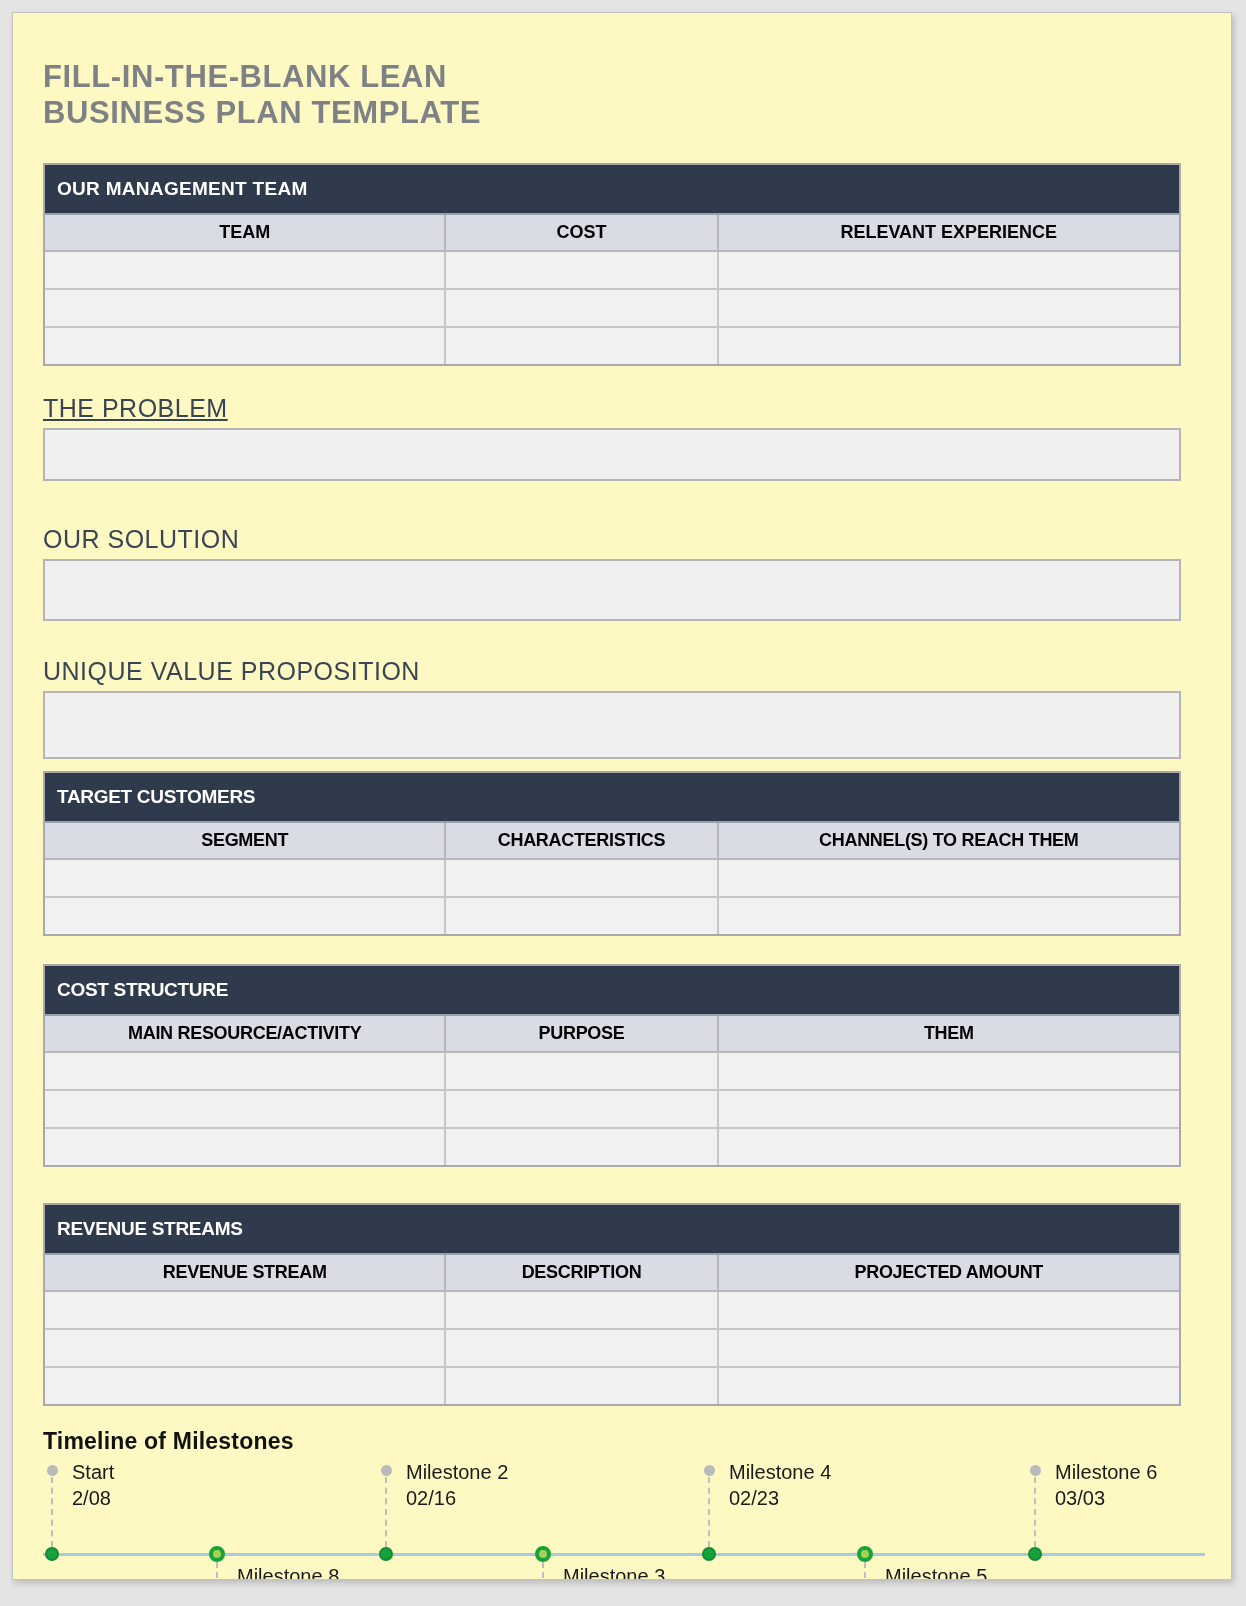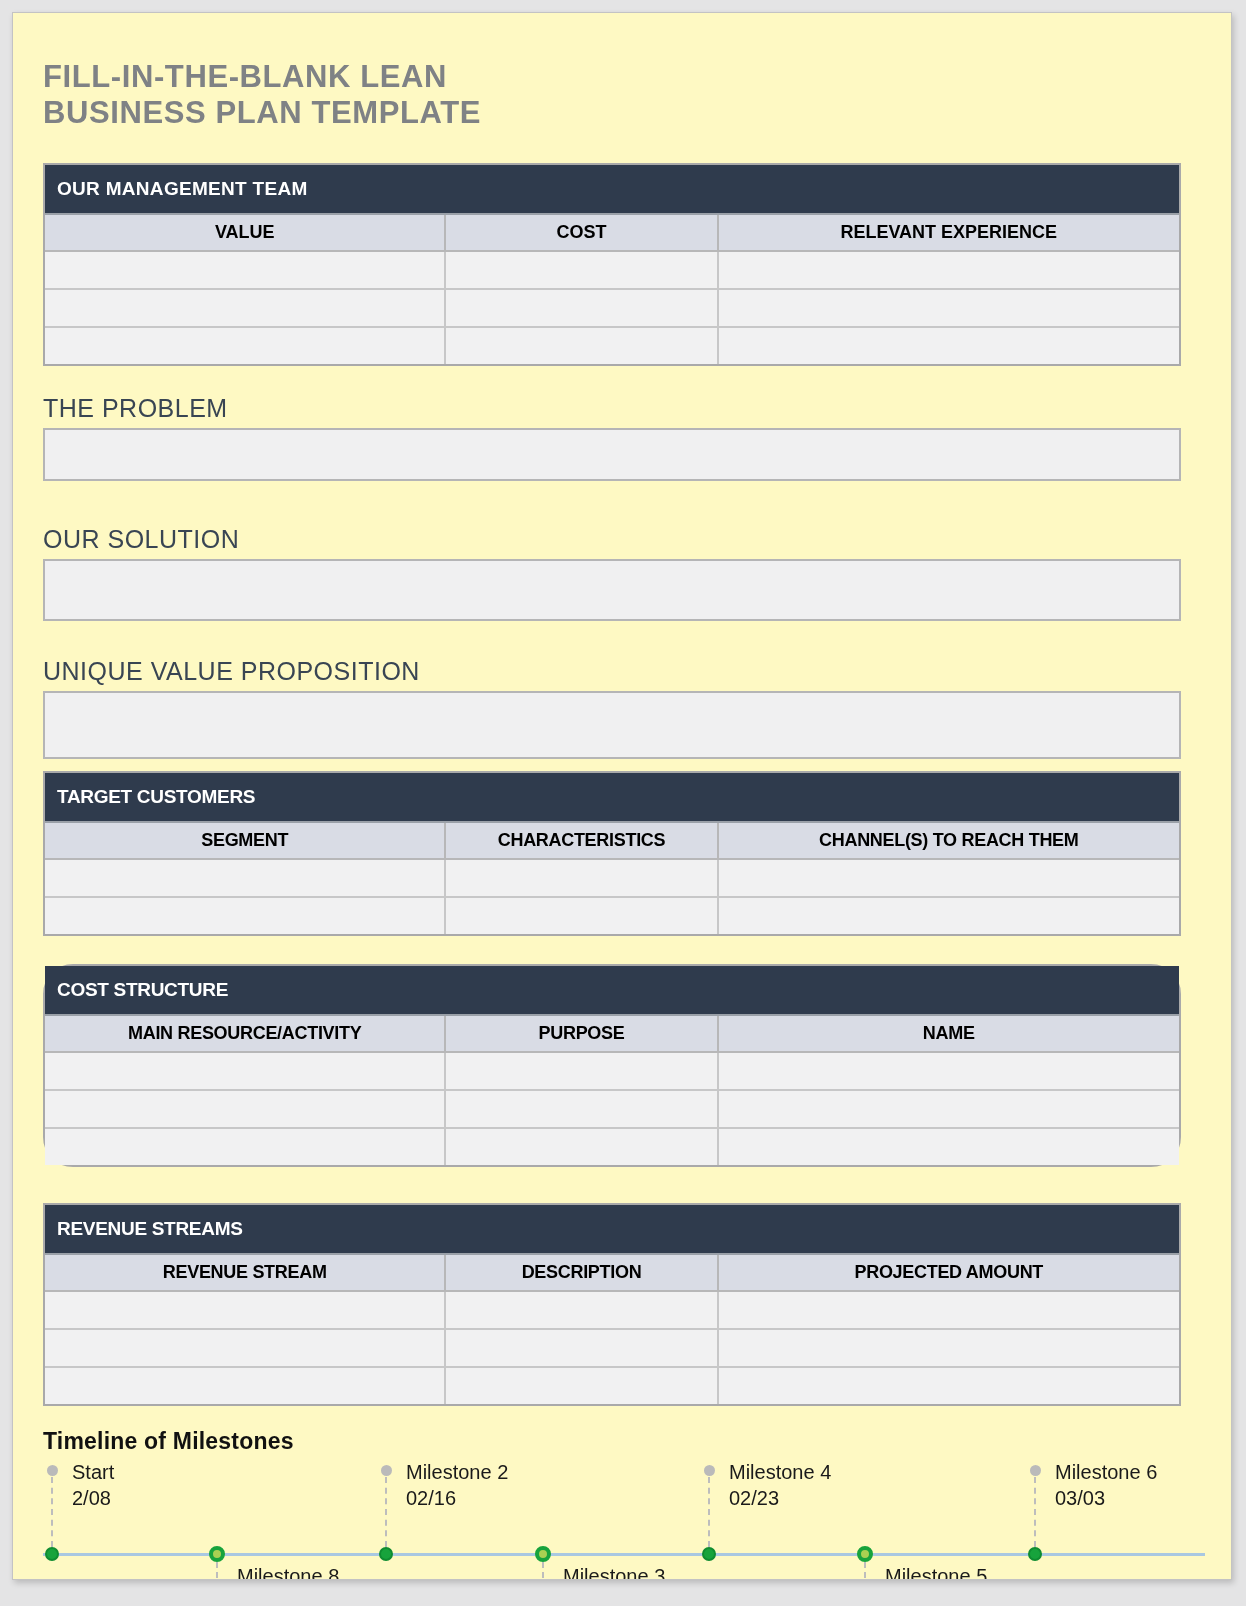--- a/index.html
+++ b/index.html
@@ -27,21 +27,21 @@
     font-size: 31px;
     line-height: 36px;
     font-weight: bold;
     letter-spacing: 0.6px;
   }
 
   
   .table-block { border: 2px solid #a9a9aa; background: #fff; }
   .mt-32 { margin-top: 32px; }
   .mt-12 { margin-top: 12px; }
-  .mt-28t { margin-top: 28px; border-radius: 30px; }
+  .mt-28t { margin-top: 28px; }
   .mt-36t { margin-top: 36px; }
 
   .table-title-bar {
     background: #2f3b4d;
     border-bottom: 2px solid #9aa0a8;
     height: 50px;
     display: flex; align-items: center;
     padding-left: 12px;
     color: #ffffff;
     font-size: 19px;
@@ -79,21 +79,21 @@
   }
   .trow .cell:last-child { border-right: none; }
 
   
   .section-heading {
     color: #394553;
     font-size: 25px;
     letter-spacing: 0.5px;
     font-weight: 400;
   }
-  .h-problem  { margin-top: 28px; }
+  .h-problem  { margin-top: 28px; text-decoration: underline; }
   .h-solution { margin-top: 44px; }
   .h-uvp      { margin-top: 36px; }
 
   .fill-box {
     margin-top: 5px;
     background: #f0f0f1;
     border: 2px solid #b5b5b6;
   }
   .box-problem  { height: 53px; }
   .box-solution { height: 62px; }
@@ -175,21 +175,21 @@
   <h1 class="doc-title">
     <div>FILL-IN-THE-BLANK LEAN</div>
     <div>BUSINESS PLAN TEMPLATE</div>
   </h1>
 
   <div class="table-block mt-32">
     <div class="table-title-bar">
       <span>OUR MANAGEMENT TEAM</span>
     </div>
     <div class="col-headers">
-      <div class="col c1">VALUE</div>
+      <div class="col c1">TEAM</div>
       <div class="col c2">COST</div>
       <div class="col c3">RELEVANT EXPERIENCE</div>
     </div>
     <div>
         <div class="trow">
           <div class="cell c1"></div>
           <div class="cell c2"></div>
           <div class="cell c3"></div>
         </div>
         <div class="trow">
@@ -237,21 +237,21 @@
       </div>
   </div>
 
   <div class="table-block condensed mt-28t">
     <div class="table-title-bar">
       <span>COST STRUCTURE</span>
     </div>
     <div class="col-headers">
       <div class="col c1">MAIN RESOURCE/ACTIVITY</div>
       <div class="col c2">PURPOSE</div>
-      <div class="col c3">NAME</div>
+      <div class="col c3">THEM</div>
     </div>
     <div>
         <div class="trow">
           <div class="cell c1"></div>
           <div class="cell c2"></div>
           <div class="cell c3"></div>
         </div>
         <div class="trow">
           <div class="cell c1"></div>
           <div class="cell c2"></div>

